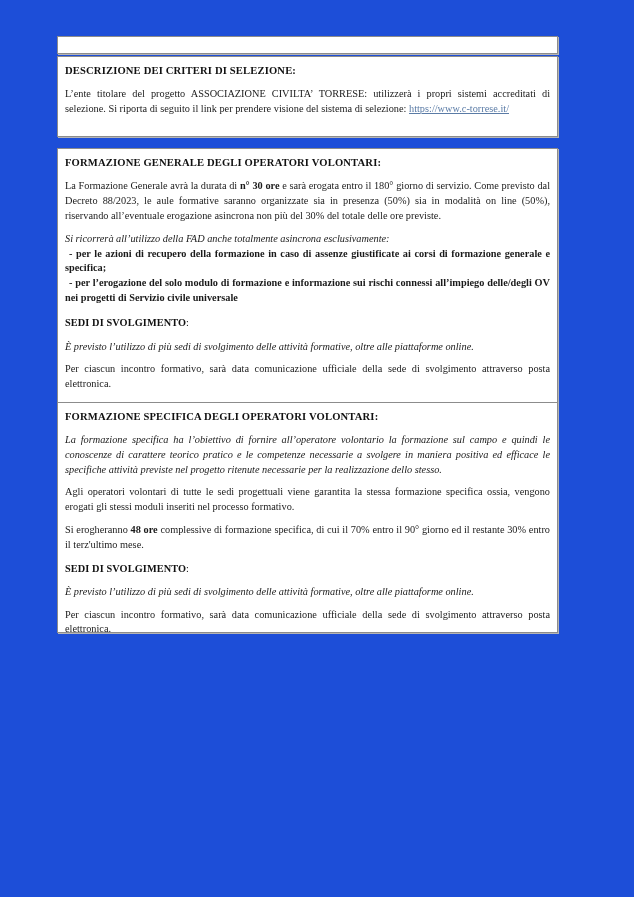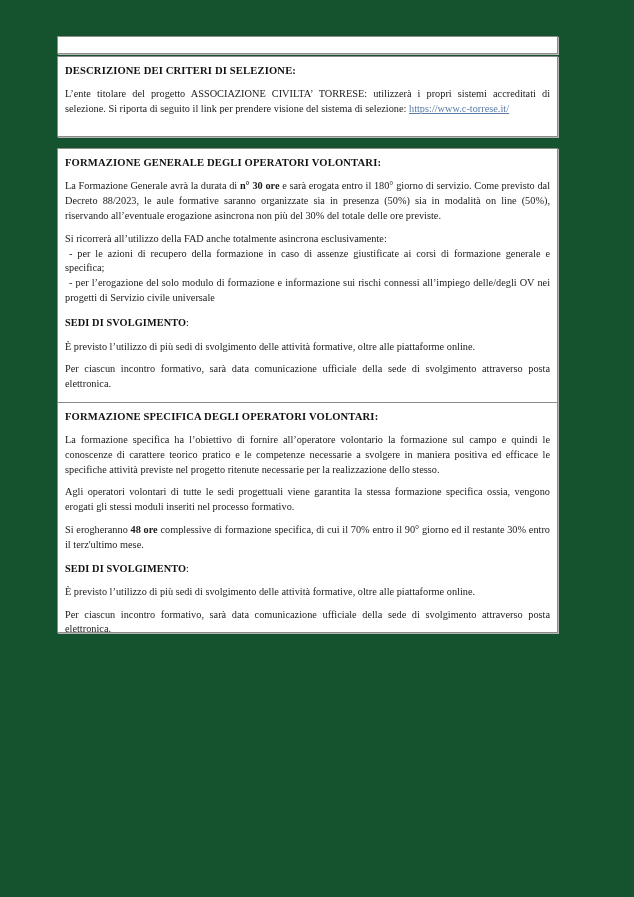--- a/index.html
+++ b/index.html
@@ -15,21 +15,21 @@
     color: #1a1a1a;
     overflow: hidden;
   }
 
   .page {
     position: absolute;
     left: 0;
     top: 0;
     width: 634px;
     height: 897px;
-    background: #14532d;
+    background: #1d4ed8;
   }
 
   
   .box {
     position: absolute;
     left: 57px;
     width: 501px;          
     box-sizing: border-box;
     border: 1px solid #8c8c8c;
     background: #ffffff;
@@ -64,29 +64,30 @@
   p.body {
     font-size: 10.3px;
     line-height: 1.42;
     margin: 8px 0 9px 0;
     text-align: justify;
     color: #1a1a1a;
     hyphens: none;
   }
   p.body:last-child { margin-bottom: 0; }
 
-  p.tight { margin-bottom: 0; }
+  p.tight { margin-bottom: 0; font-style: italic; }
 
   p.bullet {
     font-size: 10.3px;
     line-height: 1.42;
     margin: 0;
     text-align: justify;
     text-indent: 4px;
     color: #1a1a1a;
+    font-weight: bold;
   }
 
   .subhead {
     font-size: 10.3px;
     line-height: 1.42;
     margin: 0 0 9px 0;
     color: #111111;
   }
   .subhead b { font-weight: bold; letter-spacing: 0.1px; }
 

